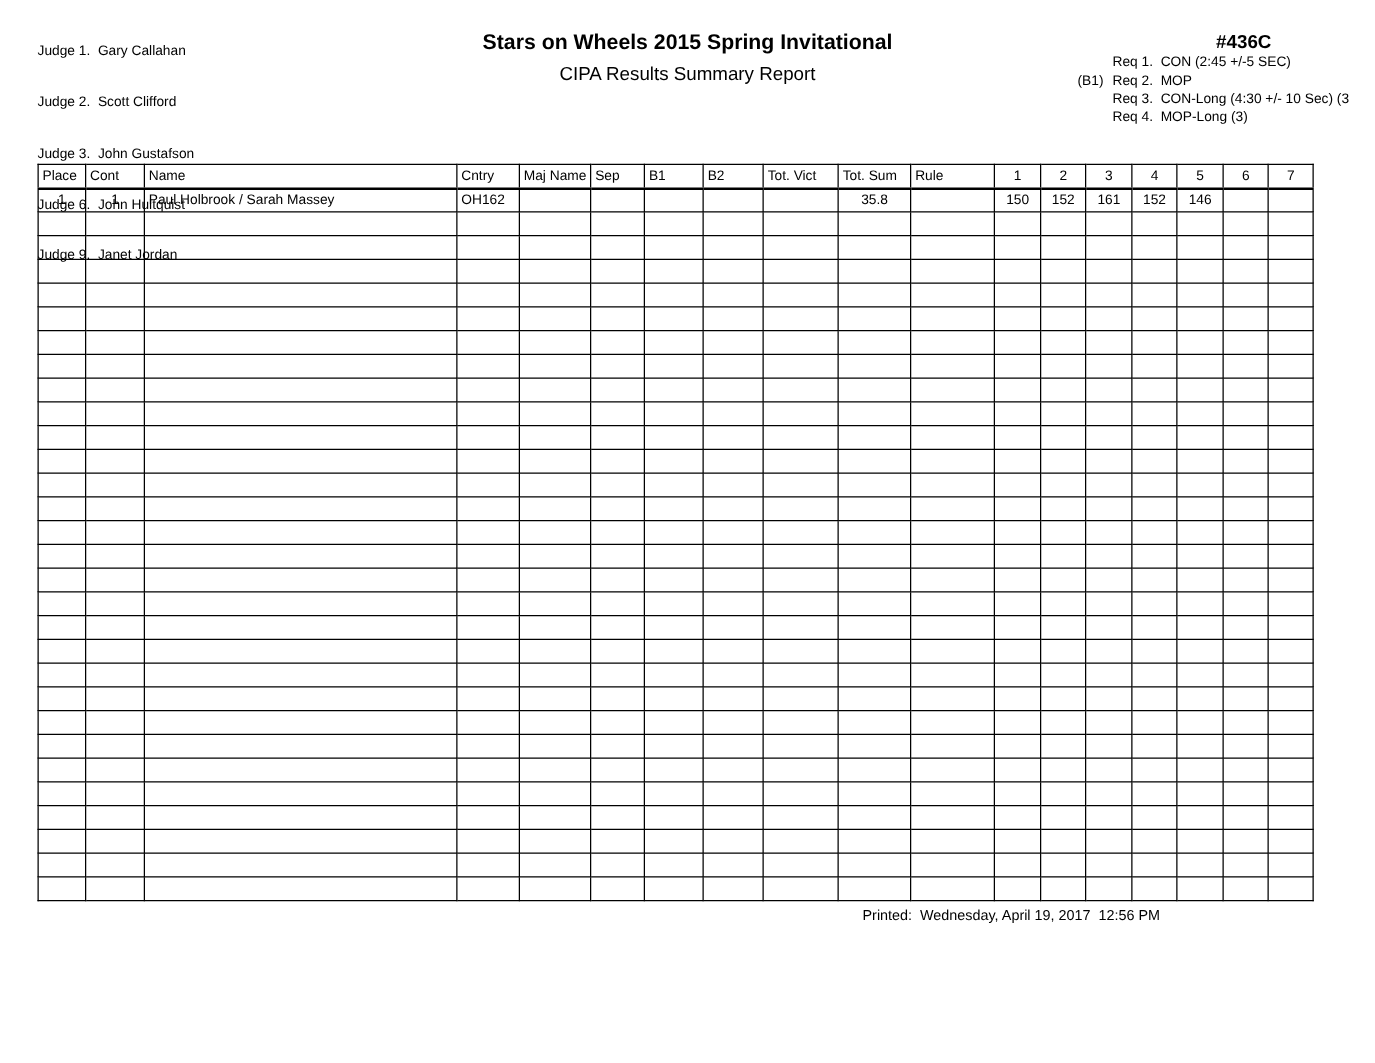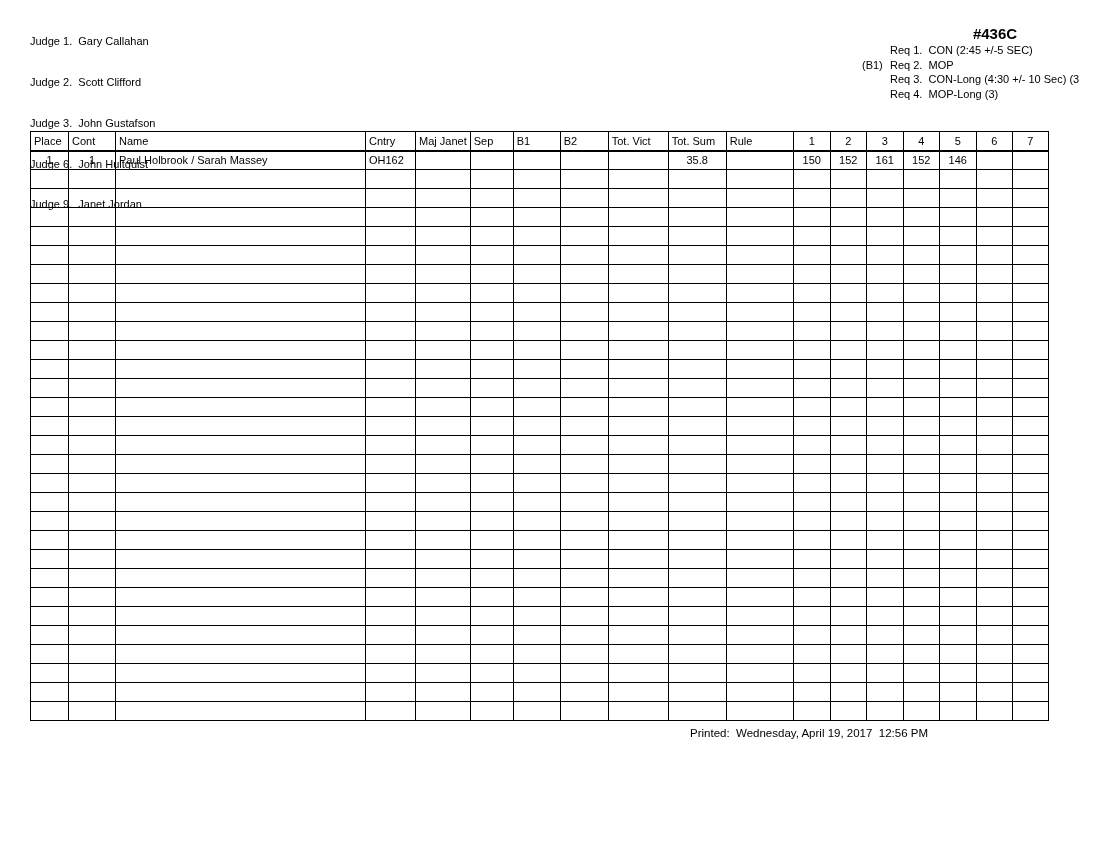--- a/index.html
+++ b/index.html
@@ -114,20 +114,22 @@
 
 <div class="judges">
   <div>Judge 1.  Gary Callahan</div>
   <div>Judge 2.  Scott Clifford</div>
   <div>Judge 3.  John Gustafson</div>
   <div>Judge 6.  John Hultquist</div>
   <div>Judge 9.  Janet Jordan</div>
 </div>
 
 <div class="center-header">
+  <div class="title">Stars on Wheels 2015 Spring Invitational</div>
+  <div class="report-title">CIPA Results Summary Report</div>
 </div>
 
 <div class="event-code">#436C</div>
 
 <div class="requirements">
   <div class="req-line">
     <span class="req-prefix"></span>
     <span>Req 1.  CON (2:45 +/-5 SEC)</span>
   </div>
   <div class="req-line">
@@ -164,21 +166,21 @@
       <col style="width: 37px;">
       <col style="width: 36px;">
       <col style="width: 36px;">
     </colgroup>
   <thead>
     <tr>
         <th>Place</th>
         <th>Cont</th>
         <th>Name</th>
         <th>Cntry</th>
-        <th>Maj Janet</th>
+        <th>Maj Name</th>
         <th>Sep</th>
         <th>B1</th>
         <th>B2</th>
         <th>Tot. Vict</th>
         <th>Tot. Sum</th>
         <th>Rule</th>
         <th style="text-align: center;">1</th>
         <th style="text-align: center;">2</th>
         <th style="text-align: center;">3</th>
         <th style="text-align: center;">4</th>

